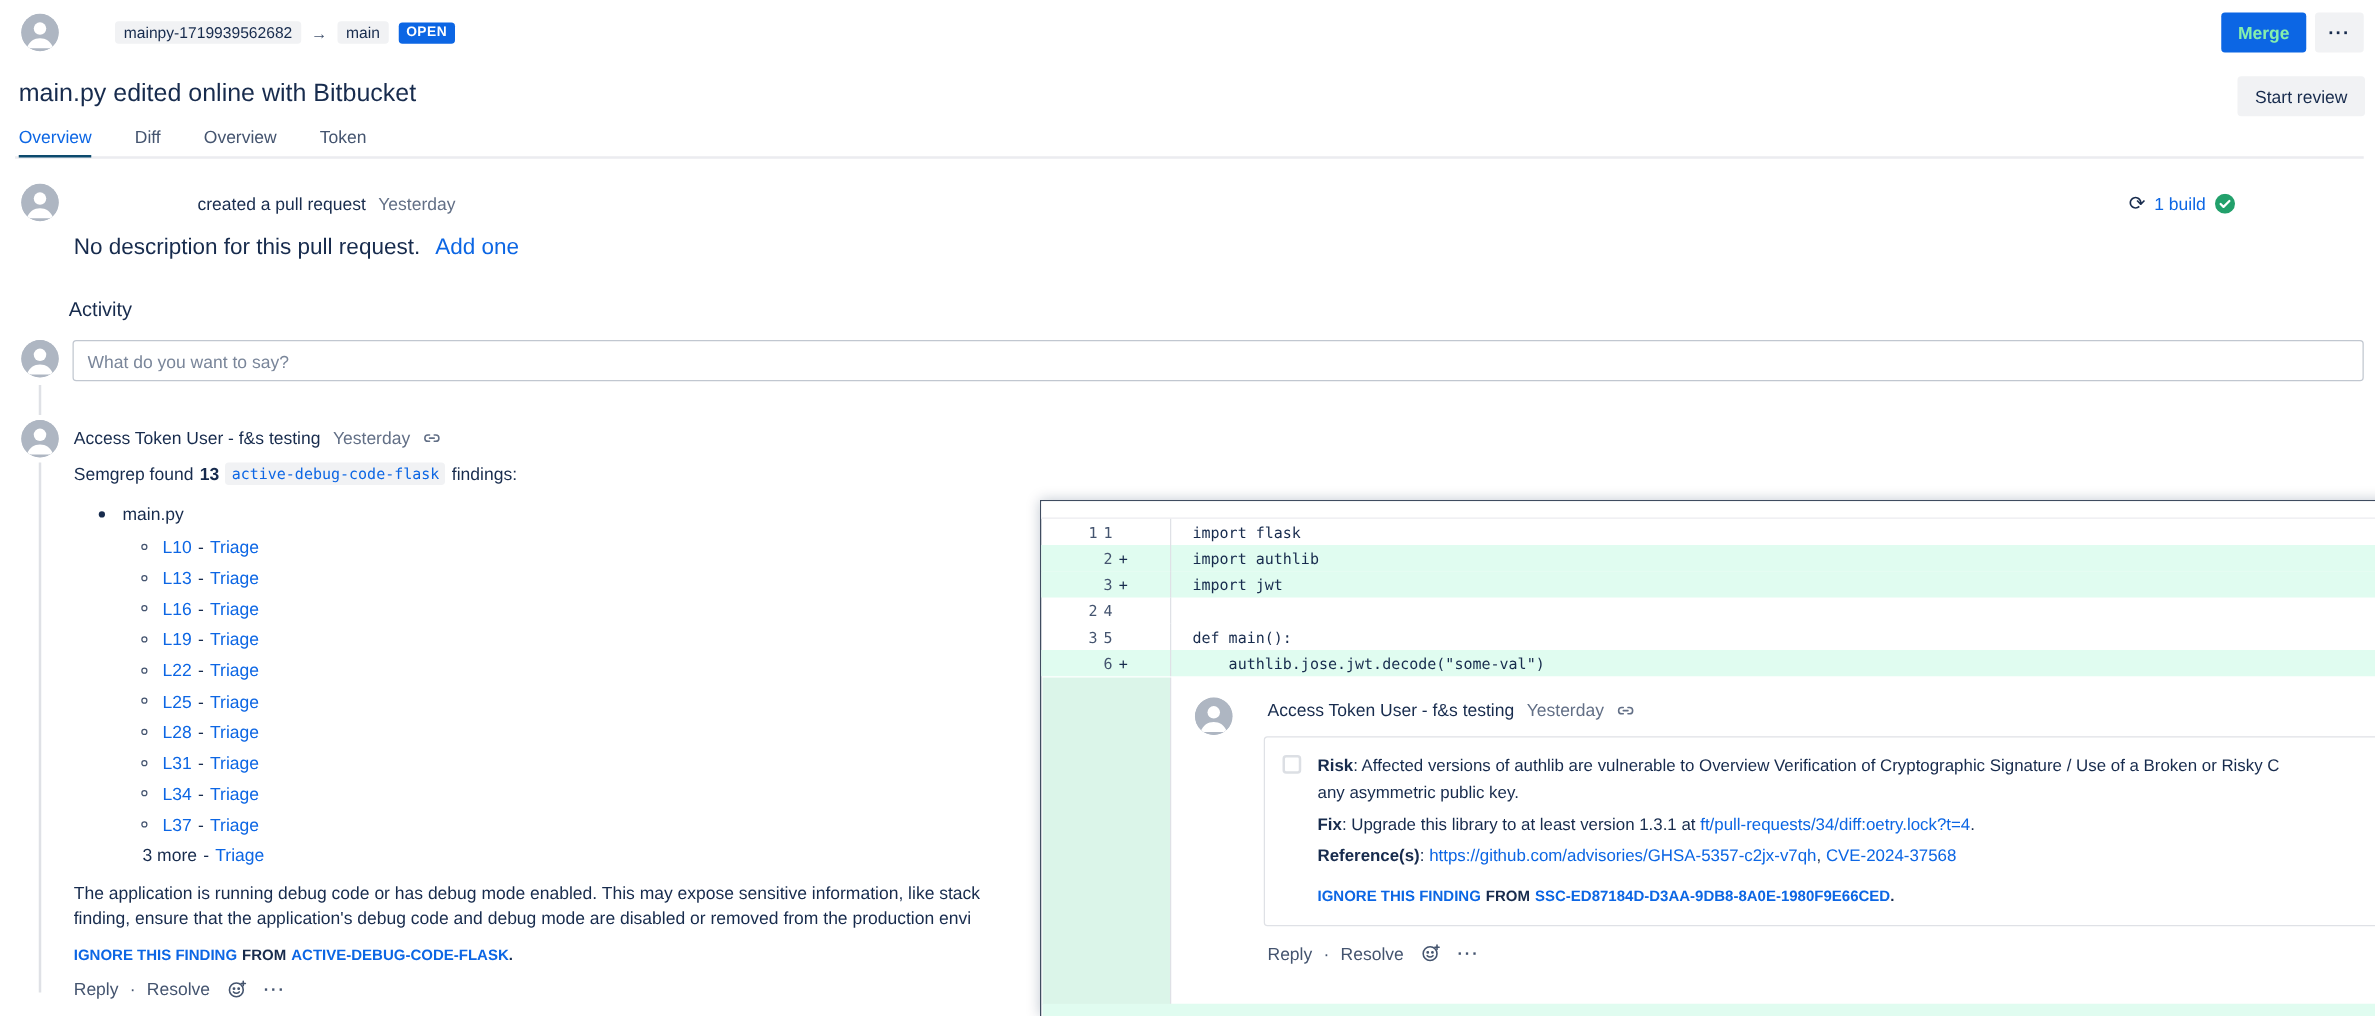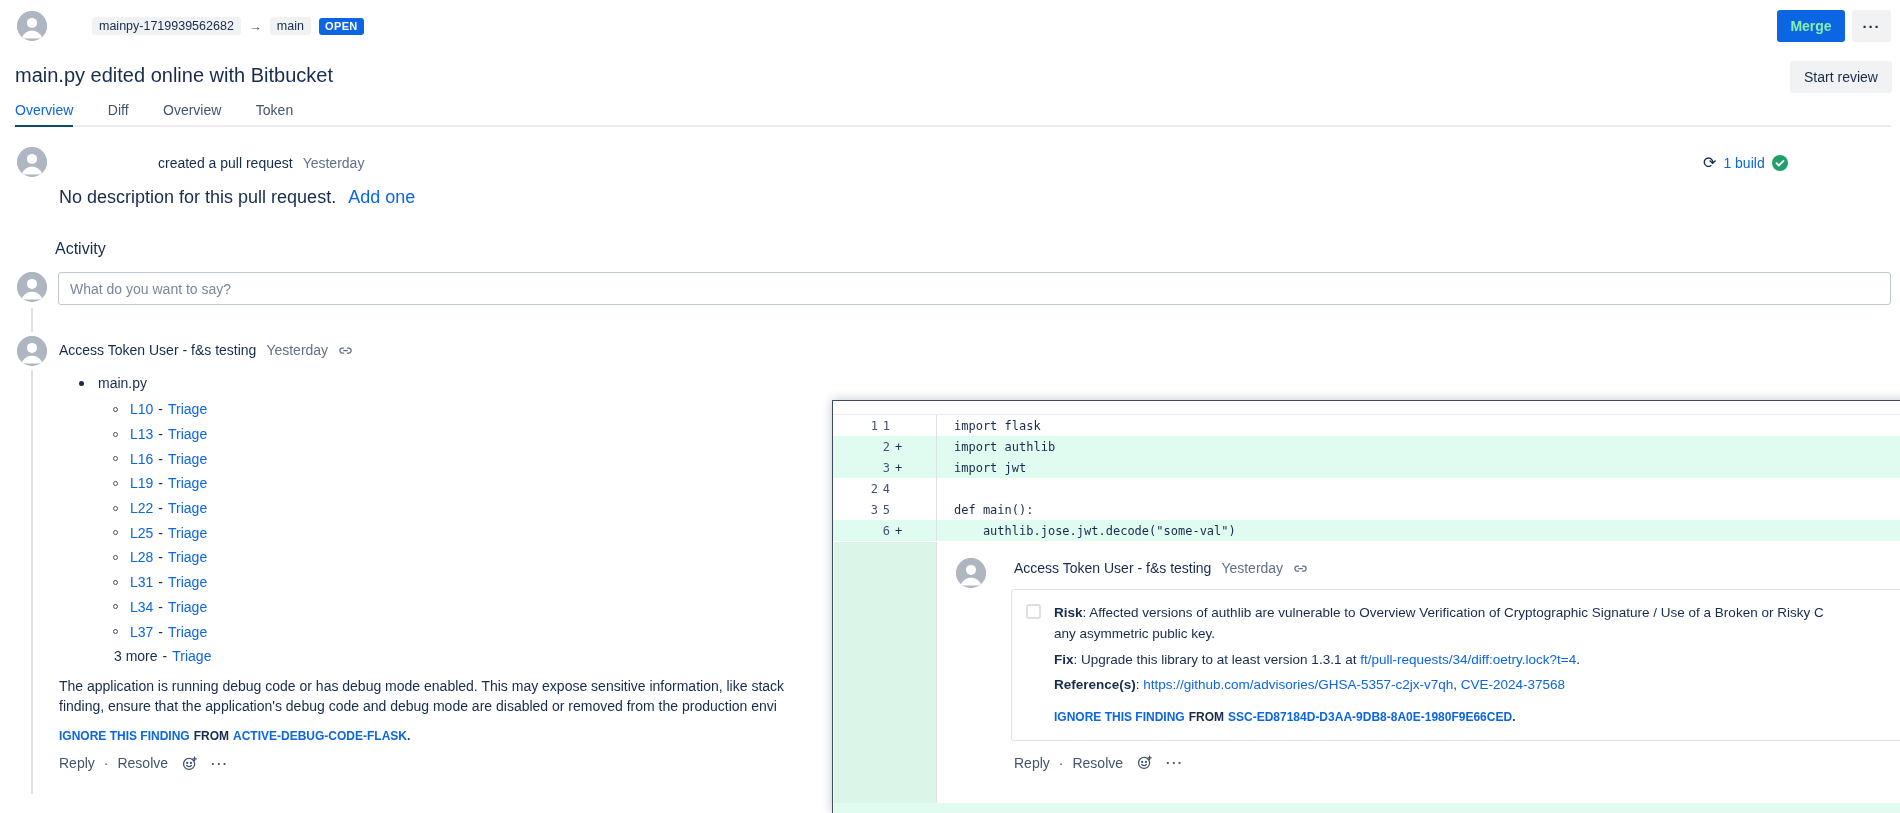--- a/index.html
+++ b/index.html
@@ -187,20 +187,26 @@
   <div class="c-header">
     <span class="c-author">Access Token User - f&amp;s testing</span>
     <span class="c-time">Yesterday</span>
     <span class="link-icon">
       <svg width="15" height="15" viewBox="0 0 24 24" fill="none" stroke="#626F86" stroke-width="2" stroke-linecap="round">
           <path d="M9 12h6"></path>
           <path d="M9 8H7a4 4 0 0 0 0 8h2"></path>
           <path d="M15 8h2a4 4 0 0 1 0 8h-2"></path>
         </svg>
     </span>
+  </div>
+  <div class="c-intro">
+    <span>Semgrep found</span>
+    <span class="bold">13</span>
+    <a class="rule-chip">active-debug-code-flask</a>
+    <span>findings:</span>
   </div>
   <ul class="files-list">
     <li class="file-item">
       <span class="bullet-solid"></span>
       <span>main.py</span>
     </li>
   </ul>
   <ul class="findings-list">
     <li class="finding-item">
         <span class="bullet-hollow"></span>

